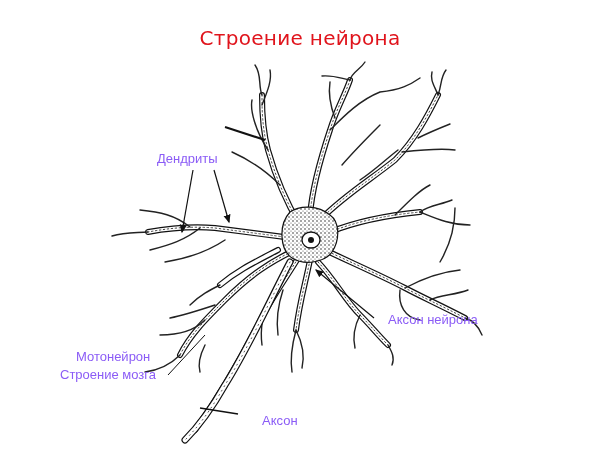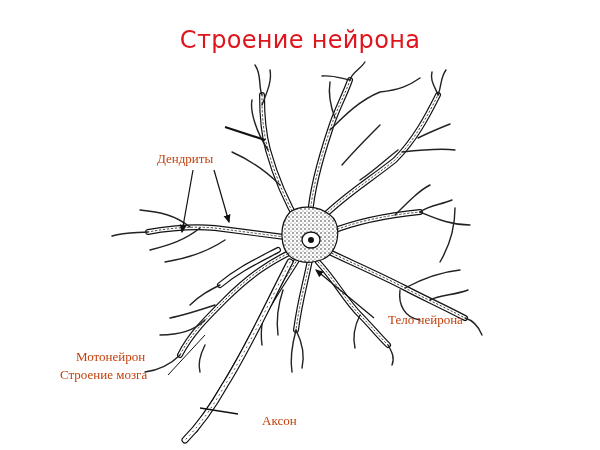--- a/index.html
+++ b/index.html
@@ -1,21 +1,21 @@
 <!DOCTYPE html>
 <html><head>
 <meta charset="utf-8">
 <style>
   html, body { margin:0; padding:0; background:#ffffff; }
   body { width:600px; height:450px; position:relative; overflow:hidden; font-family:"Liberation Sans", sans-serif; }
   .title {
     position:absolute; left:0; top:26px; width:600px; text-align:center;
-    font-family:"DejaVu Sans", sans-serif; font-size:24px; color:#e0141c; letter-spacing:0.3px;
+    font-family:"DejaVu Sans", sans-serif; font-size:20px; color:#e0141c; letter-spacing:0.3px;
   }
-  .label { position:absolute; font-size:13px; color:#c2410c; white-space:nowrap; line-height:17px;font-family:Liberation Serif, serif; }
+  .label { position:absolute; font-size:13px; color:#8b5cf6; white-space:nowrap; line-height:17px; }
   svg.diagram { position:absolute; left:0; top:0; }
 </style>
 </head>
 <body>
 
 <div class="title">Строение нейрона</div>
 
 <svg class="diagram" width="600" height="450" viewBox="0 0 600 450">
   <defs>
     <pattern id="dots" width="4" height="4" patternUnits="userSpaceOnUse">
@@ -125,16 +125,16 @@
     <line x1="193" y1="170" x2="182" y2="232" marker-end="url(#arrow)"></line>
     <line x1="214" y1="170" x2="229" y2="222" marker-end="url(#arrow)"></line>
     <line x1="374" y1="318" x2="316" y2="270" marker-end="url(#arrow)"></line>
     <line x1="225" y1="127" x2="265" y2="140" stroke-width="2"></line>
     <line x1="200" y1="408" x2="238" y2="414" stroke-width="1.6"></line>
     <line x1="168" y1="375" x2="205" y2="335" stroke-width="1"></line>
   </g>
 </svg>
 
 <div class="label" style="left:157px; top:150px;">Дендриты</div>
-<div class="label" style="left:388px; top:311px;">Тело нейрона</div>
+<div class="label" style="left:388px; top:311px;">Аксон нейрона</div>
 <div class="label" style="left:60px; top:348px;margin-left:16px;">Мотонейрон</div>
 <div class="label" style="left:60px; top:366px;">Строение мозга</div>
 <div class="label" style="left:262px; top:412px;">Аксон</div>
 
 </body></html>

